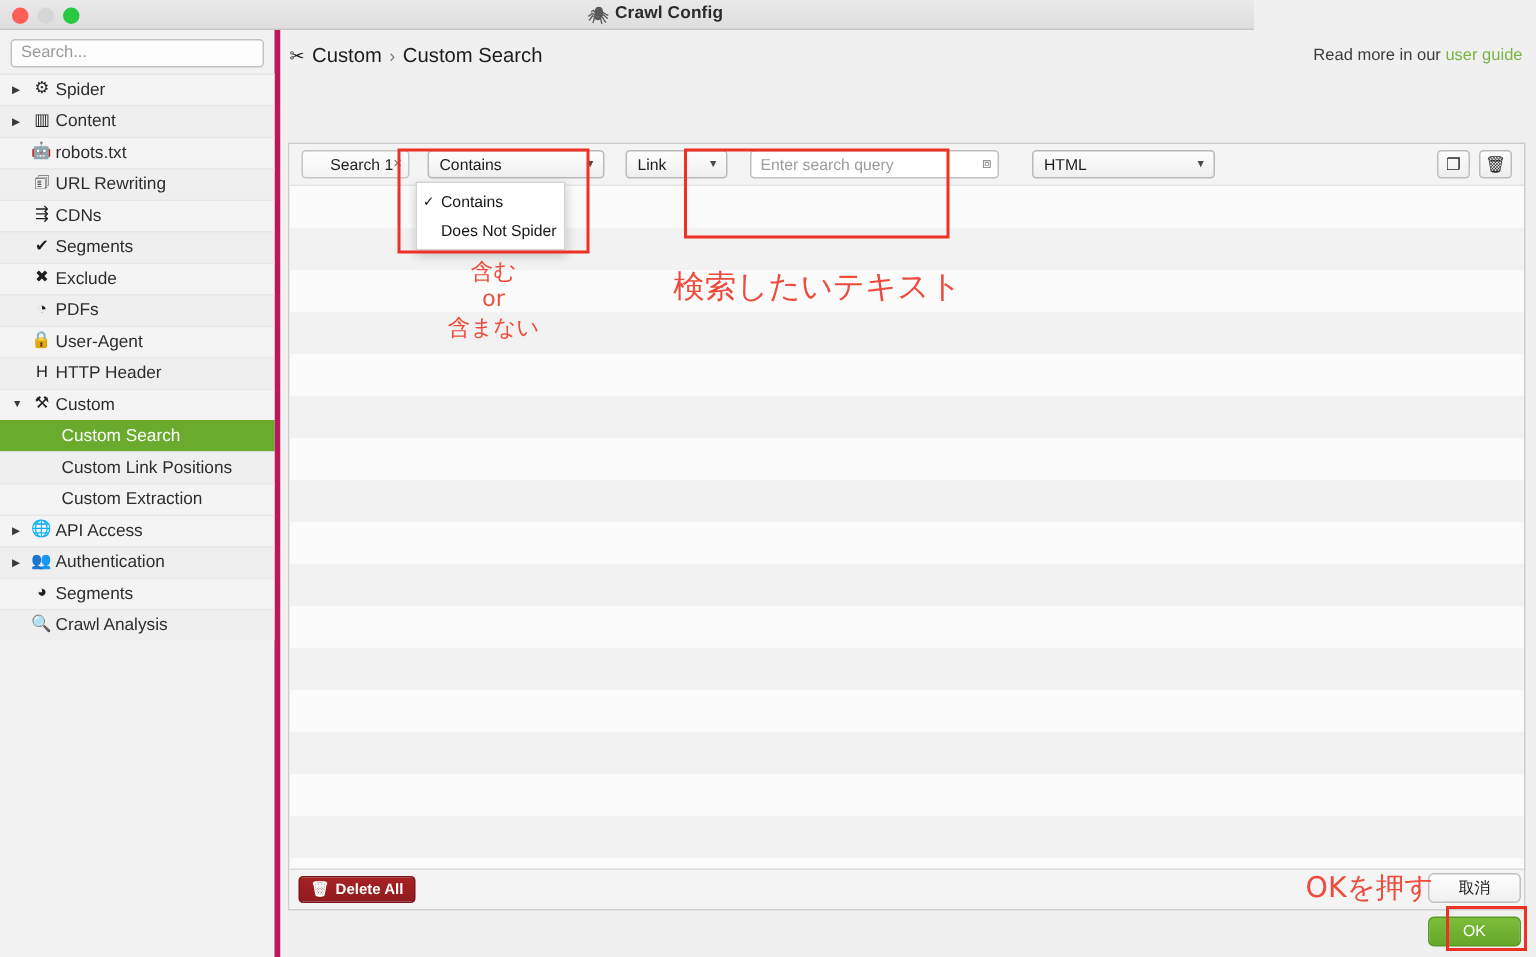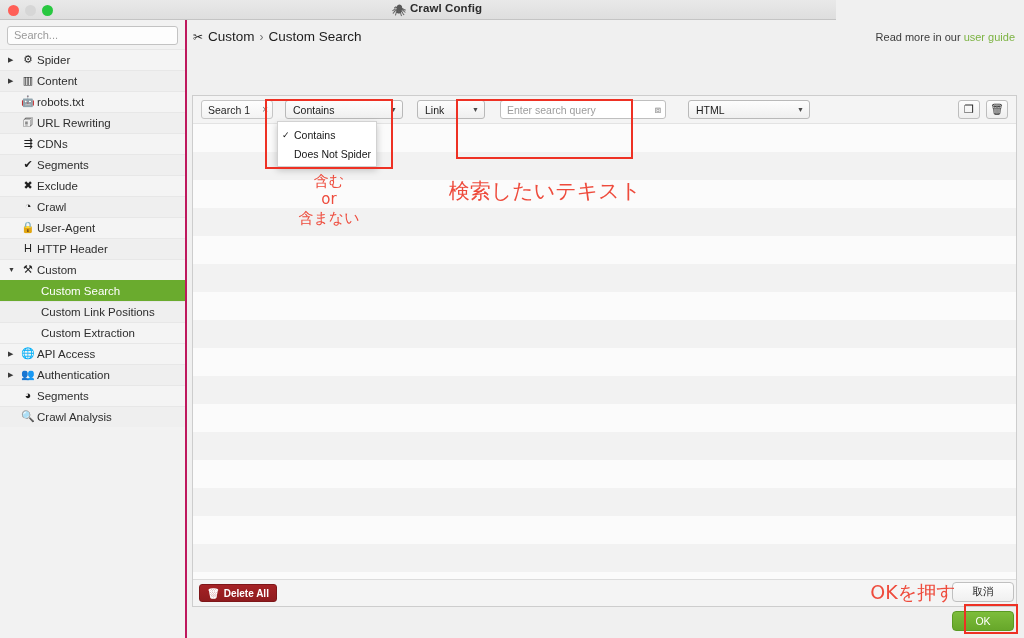--- a/index.html
+++ b/index.html
@@ -35,21 +35,21 @@
   }
   .title-icon {
     display: inline-block; vertical-align: -2px; margin-right: 4px;
     font-size: 11px; opacity: .75;
   }
 
   
   .sidebar {
     position: absolute; left: 0; top: 20px; width: 187px; height: 618px;
     background: #f2f2f2;
-    border-right: 2px solid #be185d;
+    border-right: 4px solid #be185d;
   }
   .search-wrap { padding: 5px 7px 4px 7px; }
   .search-box {
     width: 100%; height: 19px;
     border: 1px solid #c3c3c3; border-radius: 3px;
     background: #fdfdfd;
     font-size: 11px; color: #9a9a9a;
     padding: 0 6px;
     font-family: inherit;
   }
@@ -115,21 +115,21 @@
     display: flex; align-items: center;
     background: #f4f4f4;
     border-bottom: 1px solid #e3e3e3;
     z-index: 5;
   }
 
   .cell-label {
     margin-left: 8px; width: 72px; height: 19px;
     border: 1px solid #c6c6c6; border-radius: 3px;
     background: linear-gradient(#fefefe, #f3f3f3);
-    display: flex; align-items: center; justify-content: space-between;
+    display: flex; align-items: center; justify-content: flex-end;
     font-size: 10.5px; color: #1f1f1f; padding: 0 4px 0 6px;
   }
   .cell-label .x { color: #6c6c6c; font-size: 10px; }
 
   .sel {
     height: 19px; border: 1px solid #b9b9b9; border-radius: 3px;
     background: linear-gradient(#fdfdfd, #efefef);
     display: flex; align-items: center; justify-content: space-between;
     font-size: 10.5px; color: #1b1b1b; padding: 0 5px 0 7px;
   }
@@ -275,21 +275,21 @@
           <span class="nav-label">Segments</span>
         </li>
         <li class="nav-item">
           <span class="arrow spacer">▶</span>
           <span class="nav-icon">✖</span>
           <span class="nav-label">Exclude</span>
         </li>
         <li class="nav-item alt">
           <span class="arrow spacer">▶</span>
           <span class="nav-icon">◔</span>
-          <span class="nav-label">Crawl</span>
+          <span class="nav-label">PDFs</span>
         </li>
         <li class="nav-item">
           <span class="arrow spacer">▶</span>
           <span class="nav-icon">🔒</span>
           <span class="nav-label">User-Agent</span>
         </li>
         <li class="nav-item alt">
           <span class="arrow spacer">▶</span>
           <span class="nav-icon">H</span>
           <span class="nav-label">HTTP Header</span>

